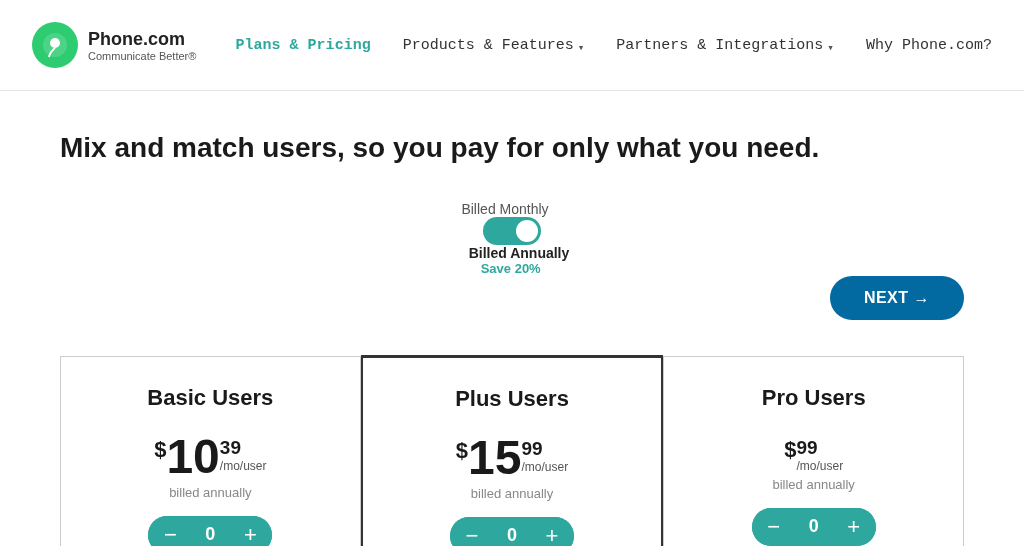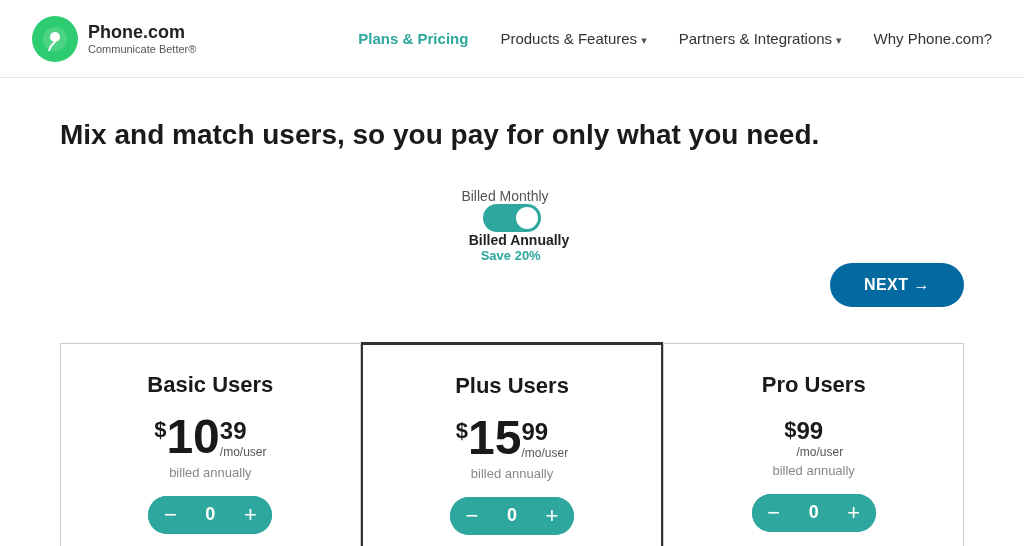--- a/index.html
+++ b/index.html
@@ -3,21 +3,21 @@
   <meta charset="utf-8">
   <style>
     * { margin: 0; padding: 0; box-sizing: border-box; }
     body { font-family: Arial, sans-serif; background: #fff; color: #222; width: 1024px; min-height: 546px; overflow-x: hidden; }
 
     
     header {
       display: flex;
       align-items: center;
       padding: 0 32px;
-      height: 78px;
+      height: 91px;
       border-bottom: 1px solid #e5e5e5;
     }
     .logo-area {
       display: flex;
       align-items: center;
       gap: 10px;
       margin-right: auto;
     }
     .logo-icon {
       width: 46px;
@@ -35,20 +35,21 @@
 
     nav { display: flex; align-items: center; gap: 32px; }
     .nav-link {
       font-size: 15px;
       color: #333;
       text-decoration: none;
       cursor: pointer;
       display: flex;
       align-items: flex-end;
       gap: 4px;
+      font-family: Liberation Mono, monospace;
     }
     .nav-link.active { color: #2ea89e; font-weight: 600; }
     .nav-chevron { font-size: 11px; color: #555; }
 
     
     .main-content {
       padding: 40px 60px 0 60px;
     }
     .headline {
       font-size: 28px;
@@ -139,21 +140,21 @@
     .pricing-card.featured {
       border: 2px solid #333;
       border-top: 3px solid #333;
       margin-top: -2px;
       background: #fff;
     }
     .card-title {
       font-size: 22px;
       font-weight: 900;
       color: #1a1a1a;
-      margin-bottom: 15px;
+      margin-bottom: 22px;
       text-align: center;
     }
     .price-row {
       display: flex;
       align-items: flex-start;
       margin-bottom: 4px;
     }
     .price-dollar {
       font-size: 22px;
       font-weight: 900;
@@ -165,21 +166,21 @@
       font-weight: 900;
       color: #1a1a1a;
       line-height: 1;
     }
     .price-cents-unit {
       display: flex;
       flex-direction: column;
       margin-top: 4px;
     }
     .price-cents {
-      font-size: 24px;
+      font-size: 19px;
       font-weight: 900;
       color: #1a1a1a;
     }
     .price-unit {
       font-size: 12px;
       color: #555;
     }
     .billed-note {
       font-size: 13px;
       color: #888;

